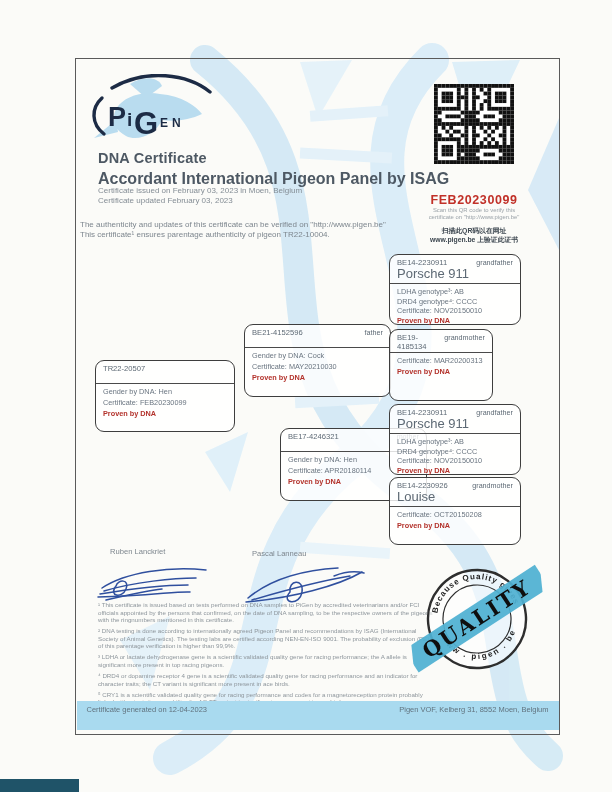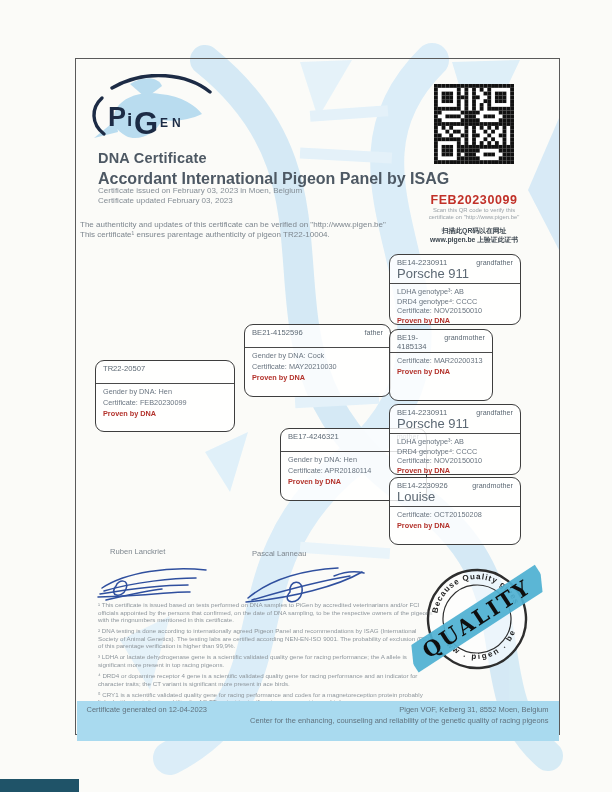--- a/index.html
+++ b/index.html
@@ -62,21 +62,21 @@
   #sig-right { left:238px; top:558px; }
 
   
   .footnotes { left:98px; top:601px; width:338px; z-index:3; }
   .footnotes p { font-size:6.2px; color:#8e969c; line-height:1.22; margin-bottom:3.5px; }
 
   
   .stamp { left:409px; top:551px; width:136px; height:136px; transform:rotate(-6deg); z-index:4; }
 
   
-  .footer-bar { left:76.5px; top:701px; width:482px; height:40px; background:#a9daef;
+  .footer-bar { left:76.5px; top:701px; width:482px; height:29px; background:#a9daef;
     padding:4px 10px 0 10px; z-index:3; }
   .footer-line1 { display:flex; justify-content:space-between; font-size:7.5px; color:#61737f; }
   .footer-line2 { text-align:right; font-size:7.5px; color:#61737f; margin-top:2px; }
 
   
   .scan-strip { left:0; top:779px; width:79px; height:13px; background:#1f5368; z-index:5; }
 </style>
 </head>
 <body>
 
@@ -561,16 +561,15 @@
       <text x="68" y="75" text-anchor="middle" font-family="DejaVu Serif, serif" font-size="21" font-weight="bold" letter-spacing="2.5" fill="#0e0e0e">QUALITY</text>
     </g>
   </svg>
 </div>
 
 <div class="abs footer-bar">
   <div class="footer-line1">
     <span>Certificate generated on 12-04-2023</span>
     <span>Pigen VOF, Kelberg 31, 8552 Moen, Belgium</span>
   </div>
-  <div class="footer-line2">Center for the enhancing, counseling and reliability of the genetic quality of racing pigeons</div>
 </div>
 
 <div class="abs scan-strip"></div>
 
 </body></html>

